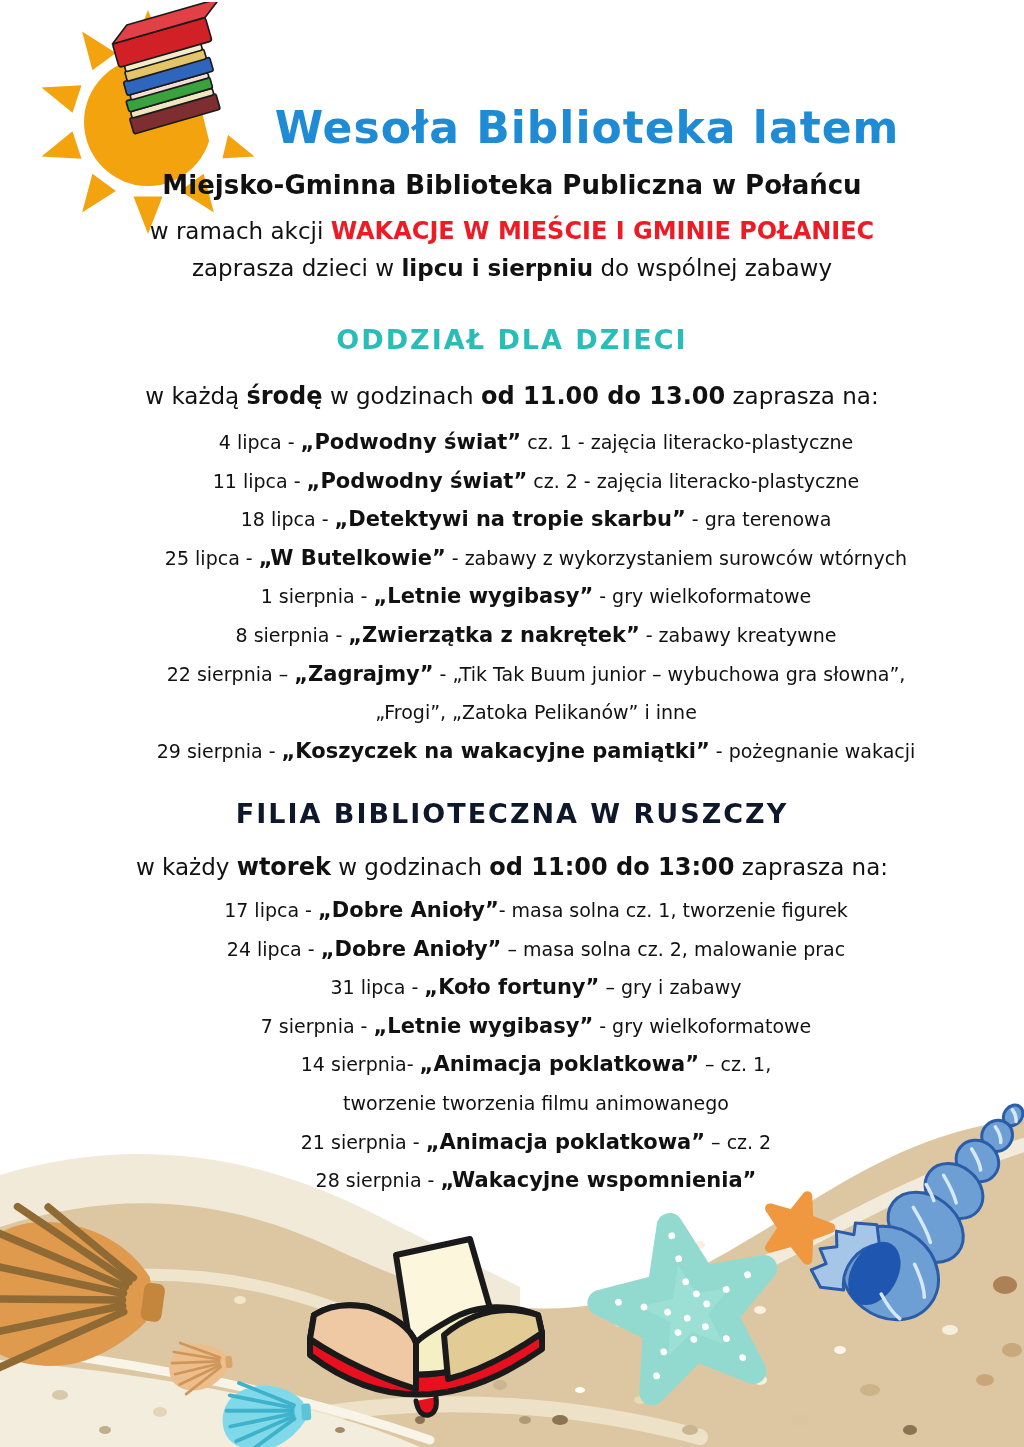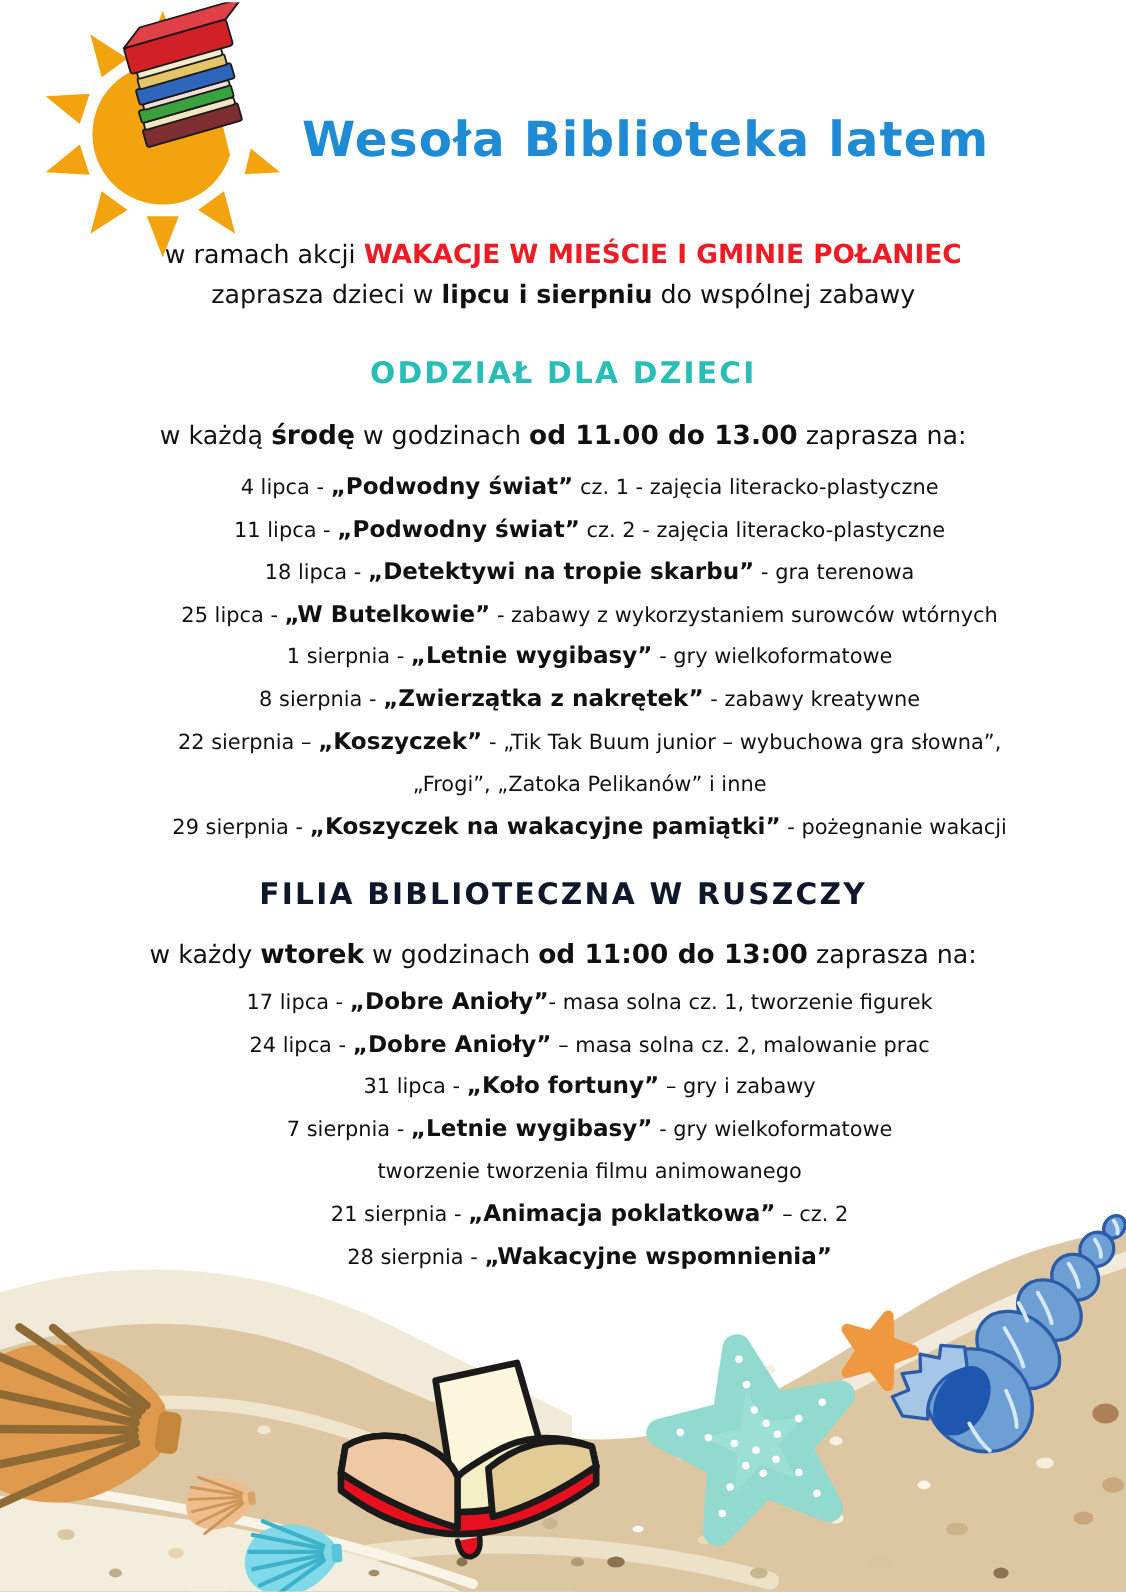--- a/index.html
+++ b/index.html
@@ -59,44 +59,46 @@
         <rect x="6" y="-78" width="132" height="21" rx="3" fill="#2E66BE"></rect>
         <rect x="12" y="-92" width="121" height="15" rx="3" fill="#E4C468"></rect>
         <rect x="14" y="-101" width="117" height="10" rx="3" fill="#F3ECCB"></rect>
         <rect x="6" y="-136" width="142" height="36" rx="4" fill="#D22027"></rect>
         <polygon points="6,-136 148,-136 176,-157 34,-157" fill="#E04046"></polygon>
       </g>
     </svg>
   </div>
 
   <div class="abs title">Wesoła Biblioteka latem</div>
+  <div class="abs org">Miejsko-Gminna Biblioteka Publiczna w Połańcu</div>
   <div class="abs campaign"><span>w ramach akcji </span><b>WAKACJE W MIEŚCIE I GMINIE POŁANIEC</b></div>
   <div class="abs invite"><span>zaprasza dzieci w </span><b>lipcu i sierpniu</b><span> do wspólnej zabawy</span></div>
 
   <div class="abs h-teal">ODDZIAŁ DLA DZIECI</div>
   <div class="abs intro intro1"><span>w każdą </span><b>środę</b><span> w godzinach </span><b>od 11.00 do 13.00</b><span> zaprasza na:</span></div>
   <div class="items items1">
     <div class="item"><span>4 lipca - </span><b>„Podwodny świat”</b><span> cz. 1 - zajęcia literacko-plastyczne</span></div>
     <div class="item"><span>11 lipca - </span><b>„Podwodny świat”</b><span> cz. 2 - zajęcia literacko-plastyczne</span></div>
     <div class="item"><span>18 lipca - </span><b>„Detektywi na tropie skarbu”</b><span> - gra terenowa</span></div>
     <div class="item"><span>25 lipca - </span><b>„W Butelkowie”</b><span> - zabawy z wykorzystaniem surowców wtórnych</span></div>
     <div class="item"><span>1 sierpnia - </span><b>„Letnie wygibasy”</b><span> - gry wielkoformatowe</span></div>
     <div class="item"><span>8 sierpnia - </span><b>„Zwierzątka z nakrętek”</b><span> - zabawy kreatywne</span></div>
-    <div class="item"><span>22 sierpnia – </span><b>„Koszyczek”</b><span> - „Tik Tak Buum junior – wybuchowa gra słowna”,</span></div>
+    <div class="item"><span>22 sierpnia – </span><b>„Zagrajmy”</b><span> - „Tik Tak Buum junior – wybuchowa gra słowna”,</span></div>
     <div class="item"><span>„Frogi”, „Zatoka Pelikanów” i inne</span><b></b><span></span></div>
     <div class="item"><span>29 sierpnia - </span><b>„Koszyczek na wakacyjne pamiątki”</b><span> - pożegnanie wakacji</span></div>
   </div>
 
   <div class="abs h-orange">FILIA BIBLIOTECZNA W RUSZCZY</div>
   <div class="abs intro intro2"><span>w każdy </span><b>wtorek</b><span> w godzinach </span><b>od 11:00 do 13:00</b><span> zaprasza na:</span></div>
   <div class="items items2">
     <div class="item"><span>17 lipca - </span><b>„Dobre Anioły”</b><span>- masa solna cz. 1, tworzenie figurek</span></div>
     <div class="item"><span>24 lipca - </span><b>„Dobre Anioły”</b><span> – masa solna cz. 2, malowanie prac</span></div>
     <div class="item"><span>31 lipca - </span><b>„Koło fortuny”</b><span> – gry i zabawy</span></div>
     <div class="item"><span>7 sierpnia - </span><b>„Letnie wygibasy”</b><span> - gry wielkoformatowe</span></div>
+    <div class="item"><span>14 sierpnia- </span><b>„Animacja poklatkowa”</b><span> – cz. 1,</span></div>
     <div class="item"><span>tworzenie tworzenia filmu animowanego</span><b></b><span></span></div>
     <div class="item"><span>21 sierpnia - </span><b>„Animacja poklatkowa”</b><span> – cz. 2</span></div>
     <div class="item"><span>28 sierpnia - </span><b>„Wakacyjne wspomnienia”</b><span></span></div>
   </div>
 
   <div class="art" style="top:1077px;left:0;">
     <svg width="1024" height="370" viewBox="0 0 1024 370">
 
       <g>
         <path d="M0,98 C120,62 240,72 360,130 C420,160 470,185 520,210 L520,370 L0,370 Z" fill="#F1EAD8"></path>

